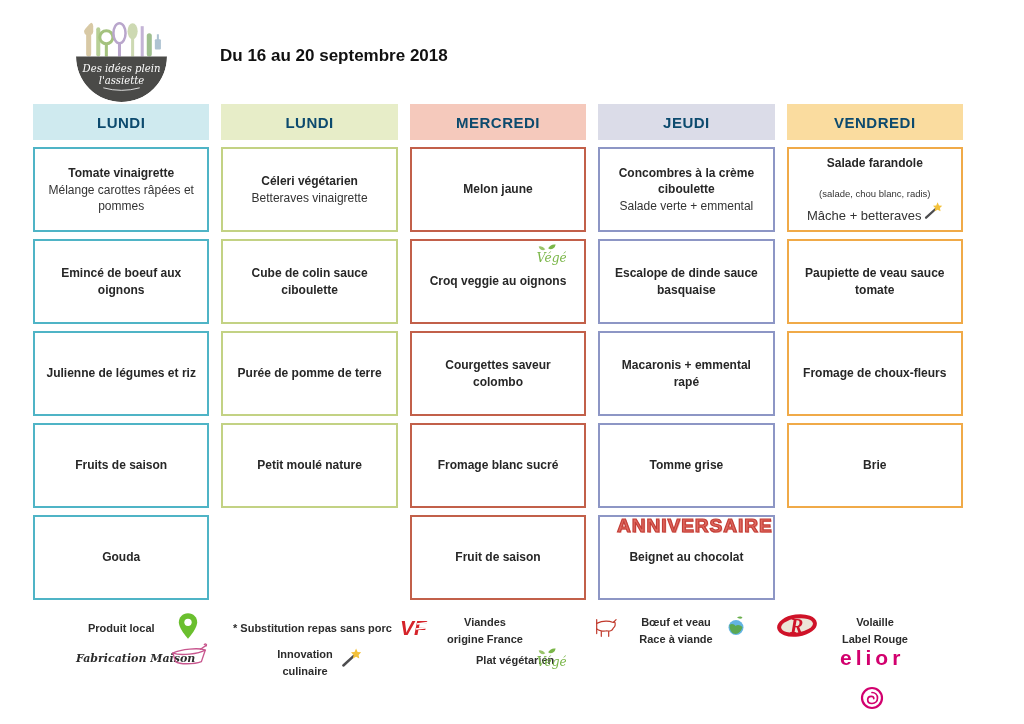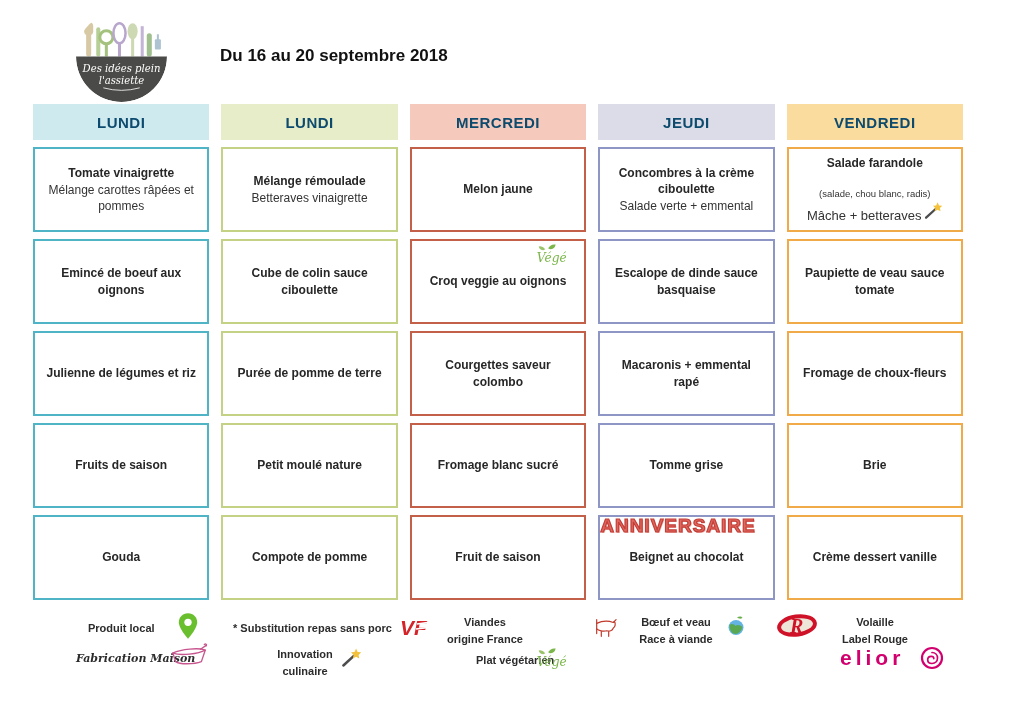--- a/index.html
+++ b/index.html
@@ -14,27 +14,27 @@
   .menu-grid { position:absolute; left:33px; top:104px; width:930px; display:grid; grid-template-columns:repeat(5,1fr); column-gap:12px; }
   .day-col { display:flex; flex-direction:column; row-gap:7px; }
   .day-header { height:36px; display:flex; align-items:center; justify-content:center; background:var(--header-bg); font-weight:bold; font-size:15px; letter-spacing:.5px; color:#0c4a6e; }
   .cell { position:relative; height:85px; background:#fff; border:2px solid var(--accent); display:flex; flex-direction:column; align-items:center; justify-content:center; text-align:center; padding:4px 9px; }
   .cell-title { font-weight:bold; font-size:12px; line-height:1.35; color:#272727; }
   .cell-sub { font-size:12px; line-height:1.35; color:#333; margin-top:1px; }
   .cell-note { font-size:9.5px; color:#333; margin-top:17px; }
   .sub-row { display:flex; align-items:flex-end; gap:1px; margin-top:1px; }
   .sub-row .cell-sub { font-size:13px; }
   .vege-badge { position:absolute; top:1px; right:18px; }
-  .banner { position:absolute; top:-2px; left:0; right:0; text-align:left; font-size:19px; font-weight:800; letter-spacing:1px; color:#e0685f; -webkit-text-stroke:1.2px #c23f38; text-shadow:1px 1px 0 #f3b5b0; }
+  .banner { position:absolute; top:-2px; left:0; right:0; text-align:right; font-size:19px; font-weight:800; letter-spacing:1px; color:#e0685f; -webkit-text-stroke:1.2px #c23f38; text-shadow:1px 1px 0 #f3b5b0; }
 
   
   .lg-label { position:absolute; font-size:11px; font-weight:bold; color:#2c2c2c; }
   .lg-block { position:absolute; font-size:11px; font-weight:bold; color:#2c2c2c; text-align:center; line-height:1.5; }
   .script { font-family:"DejaVu Serif", serif; font-style:italic; }
-  .elior-logo { position:absolute; left:840px; top:646px; display:flex; align-items:center; gap:16px; }
+  .elior-logo { position:absolute; left:840px; top:646px; display:flex; align-items:center; gap:16px;flex-direction:column; }
   .elior-logo span { font-size:21px; font-weight:bold; letter-spacing:4px; color:#d2006e; }
   .icon { position:absolute; }
 </style>
 </head>
 <body>
 
 <div class="page">
 
   <div class="logo">
     <svg width="97" height="97" viewBox="0 0 96 96">
@@ -90,34 +90,31 @@
       <div class="cell">
         <div class="cell-title">Gouda</div>
       </div>
     </div>
 
     <div class="day-col" style="--accent: #c3d284; --header-bg: #e7edc8;">
       <div class="day-header">
           <span>LUNDI</span>
         </div>
       <div class="cell">
-        <div class="cell-title">Mélange rémoulade</div>
+        <div class="cell-title">Céleri végétarien</div>
         <div class="cell-sub">Betteraves vinaigrette</div>
       </div>
       <div class="cell">
         <div class="cell-title">Cube de colin sauce ciboulette</div>
       </div>
       <div class="cell">
         <div class="cell-title">Purée de pomme de terre</div>
       </div>
       <div class="cell">
         <div class="cell-title">Petit moulé nature</div>
-      </div>
-      <div class="cell">
-        <div class="cell-title">Compote de pomme</div>
       </div>
     </div>
 
     <div class="day-col" style="--accent: #c2604a; --header-bg: #f5c9bc;">
       <div class="day-header">
           <span>MERCREDI</span>
         </div>
       <div class="cell">
         <div class="cell-title">Melon jaune</div>
       </div>
@@ -184,23 +181,20 @@
       </div>
       <div class="cell">
         <div class="cell-title">Paupiette de veau sauce tomate</div>
       </div>
       <div class="cell">
         <div class="cell-title">Fromage de choux-fleurs</div>
       </div>
       <div class="cell">
         <div class="cell-title">Brie</div>
       </div>
-      <div class="cell">
-        <div class="cell-title">Crème dessert vanille</div>
-      </div>
     </div>
   </div>
 
   <div class="lg-label" style="left:88px; top:622px;">Produit local</div>
   <span class="icon" style="left:177px; top:612px;">
     <svg width="22" height="28" viewBox="0 0 24 30">
       <path d="M12 1 C6 1 2 5.5 2 11 c0 7 10 18 10 18 s10 -11 10 -18 c0 -5.5 -4 -10 -10 -10 z" fill="#6abf2e"></path>
       <circle cx="12" cy="11" r="4" fill="#ffffff"></circle>
     </svg>
   </span>

